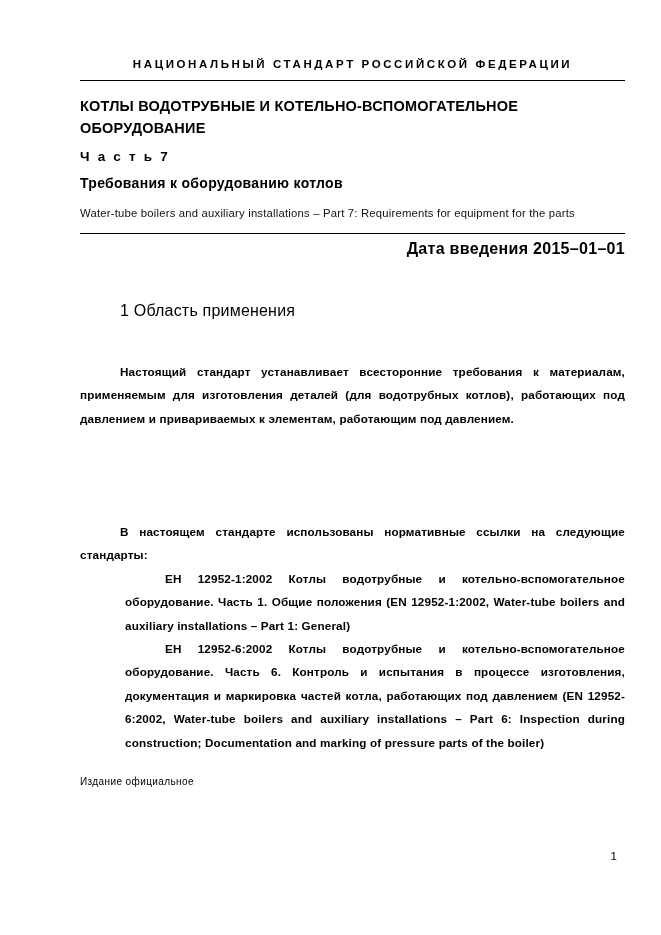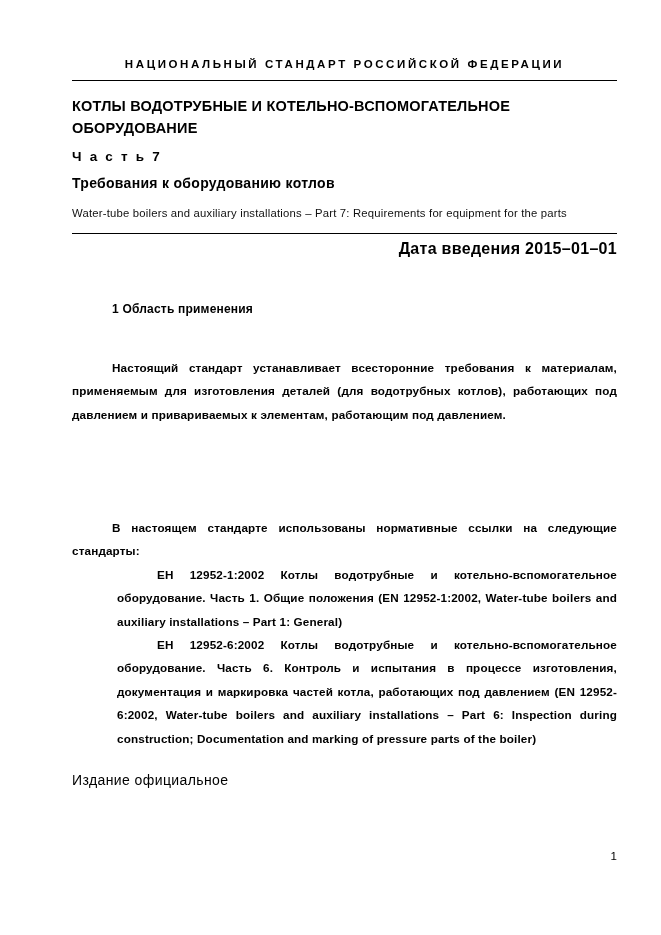--- a/index.html
+++ b/index.html
@@ -17,21 +17,21 @@
   }
   .page {
     position: absolute;
     left: 0; top: 0;
     width: 661px;
     height: 935px;
     background: #ffffff;
   }
   .content {
     position: absolute;
-    left: 72px;
+    left: 80px;
     top: 0;
     width: 545px;
   }
   .doc-header {
     margin-top: 58px;
     font-size: 11.5px;
     font-weight: bold;
     letter-spacing: 2.6px;
     text-align: center;
     color: #000;
@@ -77,40 +77,40 @@
     width: 100%;
   }
   .date-line {
     margin-top: 6px;
     text-align: right;
     font-size: 16px;
     font-weight: bold;
     letter-spacing: 0.3px;
   }
   .section-heading {
-    font-size: 12px;
-    font-weight: bold;
+    font-size: 16px;
+    font-weight: normal;
     margin-left: 40px;
     letter-spacing: 0.2px;
   }
   .h1-spacer-1 { height: 44px; }
   .h1-spacer-2 { height: 50px; }
   .para {
     font-size: 11.7px;
     line-height: 2.0;
     text-align: justify;
     text-justify: inter-word;
     letter-spacing: 0.15px;
   }
   .indent { text-indent: 40px; font-weight: bold; }
   .para-gap-lg { margin-top: 40px; }
   .para-gap-sm { margin-top: 0px; margin-left: 45px; }
   .official {
     margin-top: 22px;
-    font-size: 14px;
+    font-size: 10px;
     letter-spacing: 0.4px;
   }
   .page-number {
     position: absolute;
     right: 44px;
     top: 850px;
     font-size: 11.5px;
   }
 </style>
 </head>

